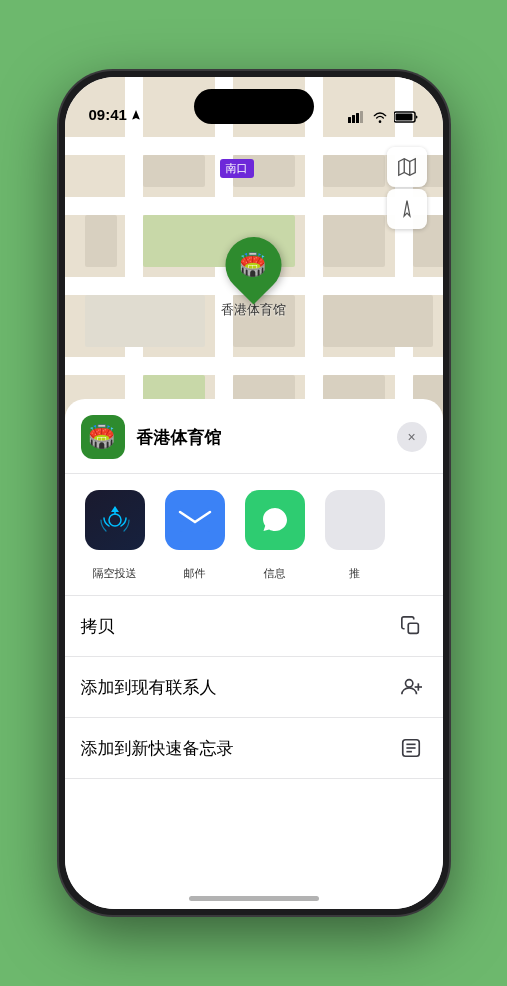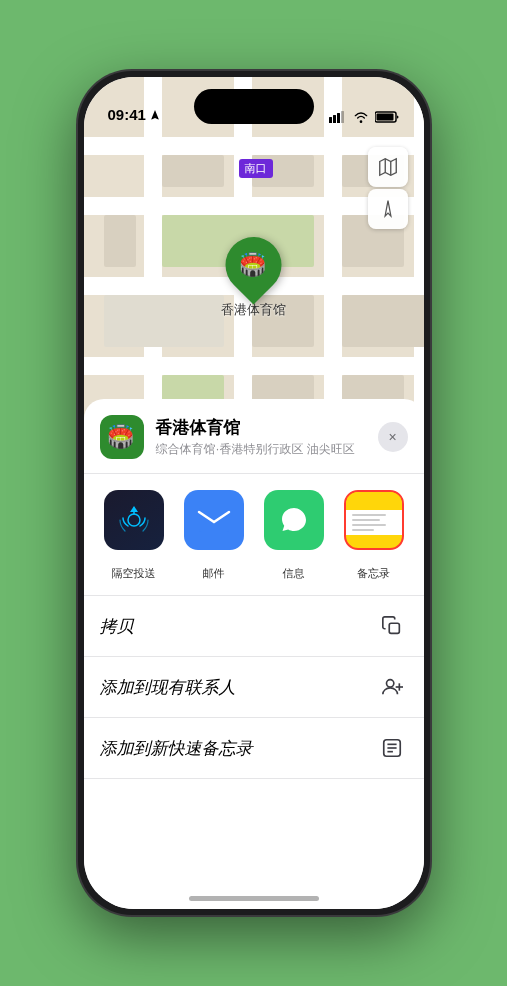--- a/index.html
+++ b/index.html
@@ -8,21 +8,21 @@
       width: 507px;
       height: 986px;
       background: #6db86d;
       display: flex;
       align-items: center;
       justify-content: center;
       font-family: -apple-system, 'PingFang SC', 'Helvetica Neue', sans-serif;
     }
 
     .phone-frame {
-      width: 352px;
+      width: 390px;
       height: 844px;
       background: #1c1c1e;
       border-radius: 54px;
       position: relative;
       overflow: hidden;
       box-shadow: 0 0 0 2px #3a3a3c, 0 20px 60px rgba(0,0,0,0.5);
     }
 
     .phone-screen {
       position: absolute;
@@ -302,21 +302,20 @@
       text-align: center;
     }
 
     
     .action-row {
       display: flex;
       align-items: center;
       justify-content: space-between;
       padding: 14px 16px;
       border-bottom: 1px solid #e5e5e7;
-      font-style: italic;
     }
 
     .action-row:last-child {
       border-bottom: none;
     }
 
     .action-label {
       font-size: 17px;
       color: #000;
     }
@@ -437,21 +436,20 @@
     </div>
 
     <div class="bottom-sheet" style="height:510px;">
 
       <div class="location-header">
         <div class="location-icon-wrap">
           <span>🏟️</span>
         </div>
         <div class="location-info">
           <div class="location-name">香港体育馆</div>
-          <div class="location-sub">综合体育馆·香港特别行政区 油尖旺区</div>
         </div>
         <div class="close-btn">
           <span>×</span>
         </div>
       </div>
 
       <div class="share-apps-row">
 
         <div class="share-app-item">
           <div class="share-app-icon airdrop">
@@ -478,34 +476,20 @@
 
         <div class="share-app-item">
           <div class="share-app-icon messages">
             <svg width="34" height="34" viewBox="0 0 34 34" fill="white">
               <path d="M17 5C10.373 5 5 9.925 5 16c0 2.486.84 4.784 2.25 6.65L5.5 28l5.65-1.5C12.9 27.47 14.9 28 17 28c6.627 0 12-4.925 12-11S23.627 5 17 5z"></path>
             </svg>
           </div>
           <span class="share-app-label">信息</span>
         </div>
 
-        <div class="share-app-item">
-          <div style="position:relative;">
-            <div style="width:60px;height:60px;border-radius:14px;overflow:hidden;border:2px solid #ff3b30;background:#ffd60a;">
-              <div style="height:18px;background:#ffd60a;"></div>
-              <div style="background:white;padding:4px 6px;display:flex;flex-direction:column;gap:3px;">
-                <div style="height:2px;background:#ccc;border-radius:1px;width:34px;"></div>
-                <div style="height:2px;background:#ccc;border-radius:1px;width:28px;"></div>
-                <div style="height:2px;background:#ccc;border-radius:1px;width:34px;"></div>
-                <div style="height:2px;background:#ccc;border-radius:1px;width:22px;"></div>
-              </div>
-            </div>
-          </div>
-          <span class="share-app-label">备忘录</span>
-        </div>
 
         <div class="share-app-item">
           <div style="width:60px;height:60px;border-radius:14px;background:#e5e5ea;display:flex;align-items:center;justify-content:center;flex-direction:column;gap:3px;position:relative;">
             
             
           </div>
           <span class="share-app-label">推</span>
         </div>
 
       </div>

